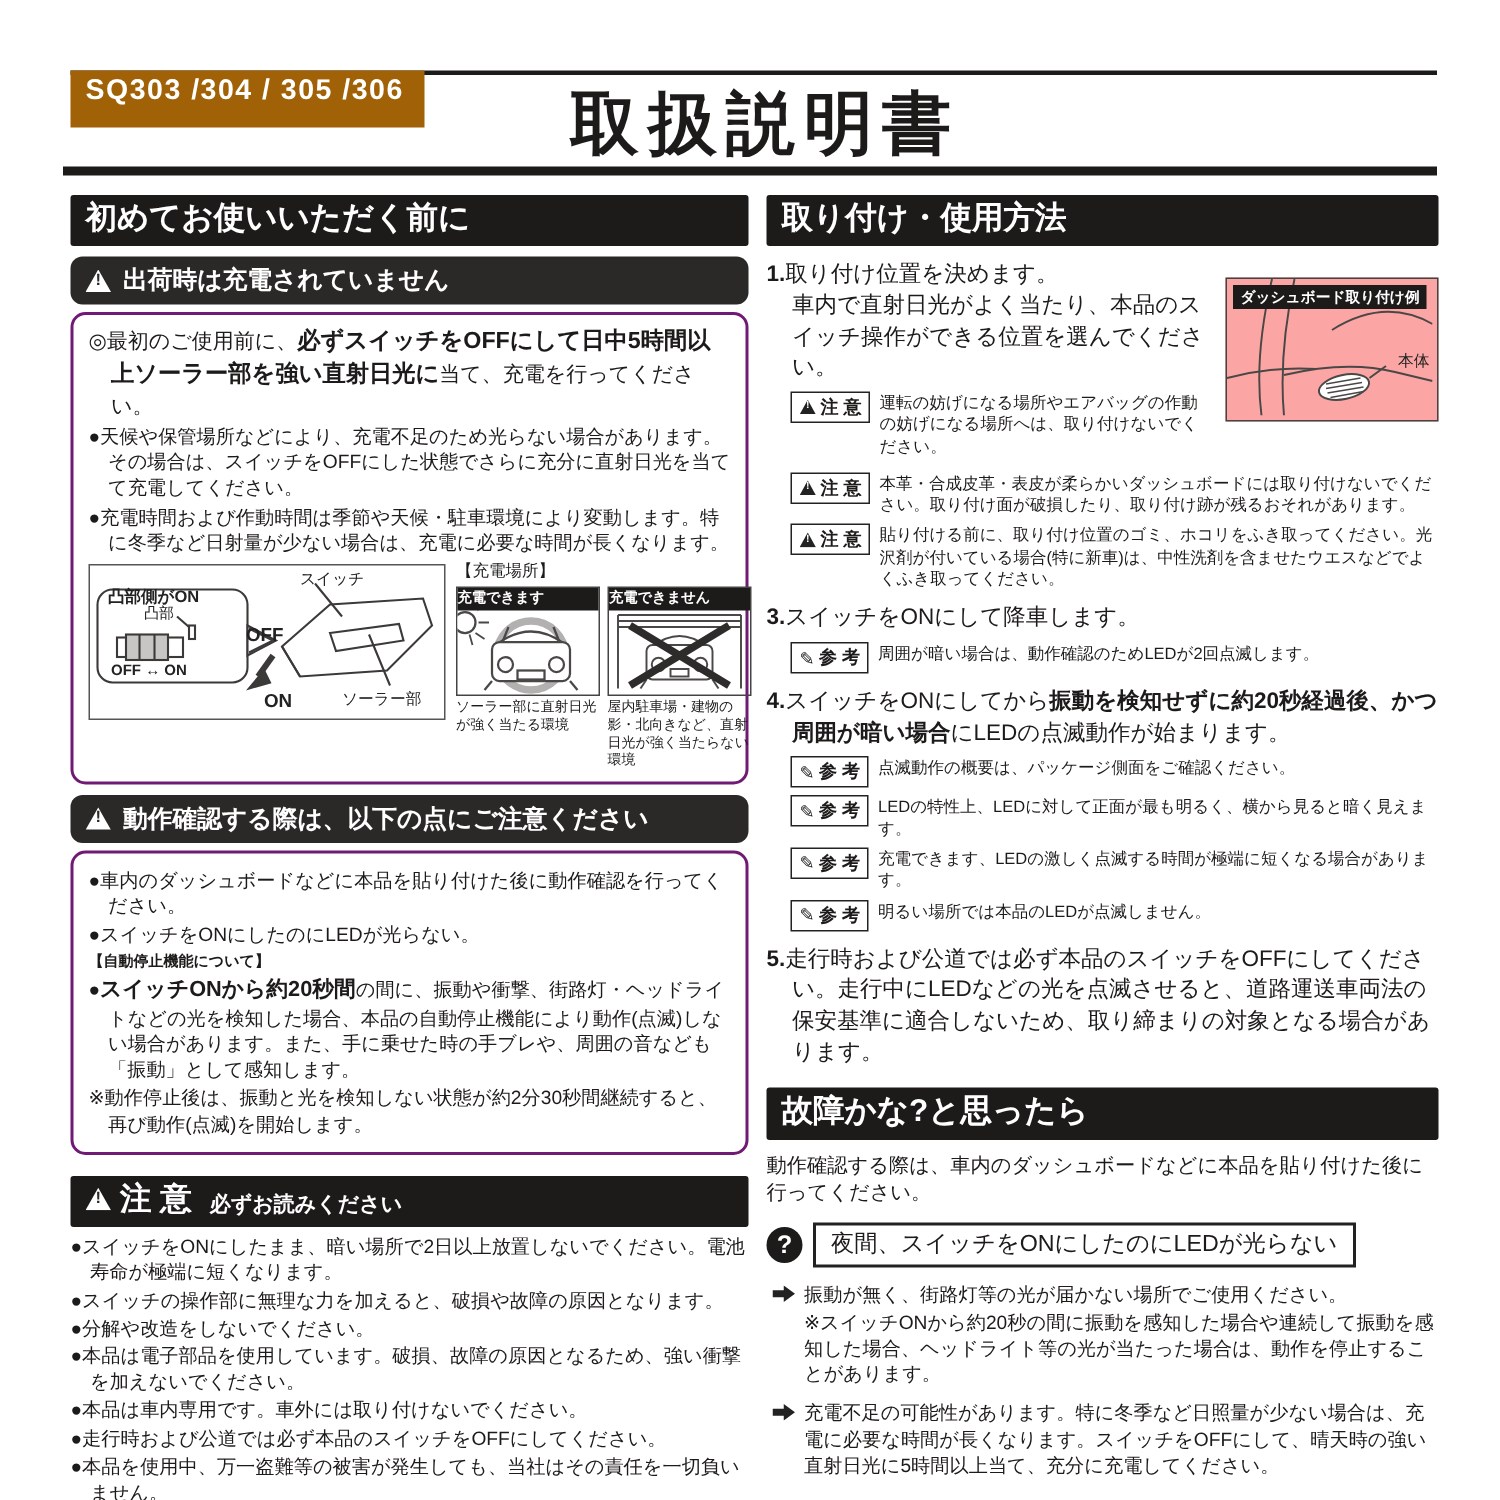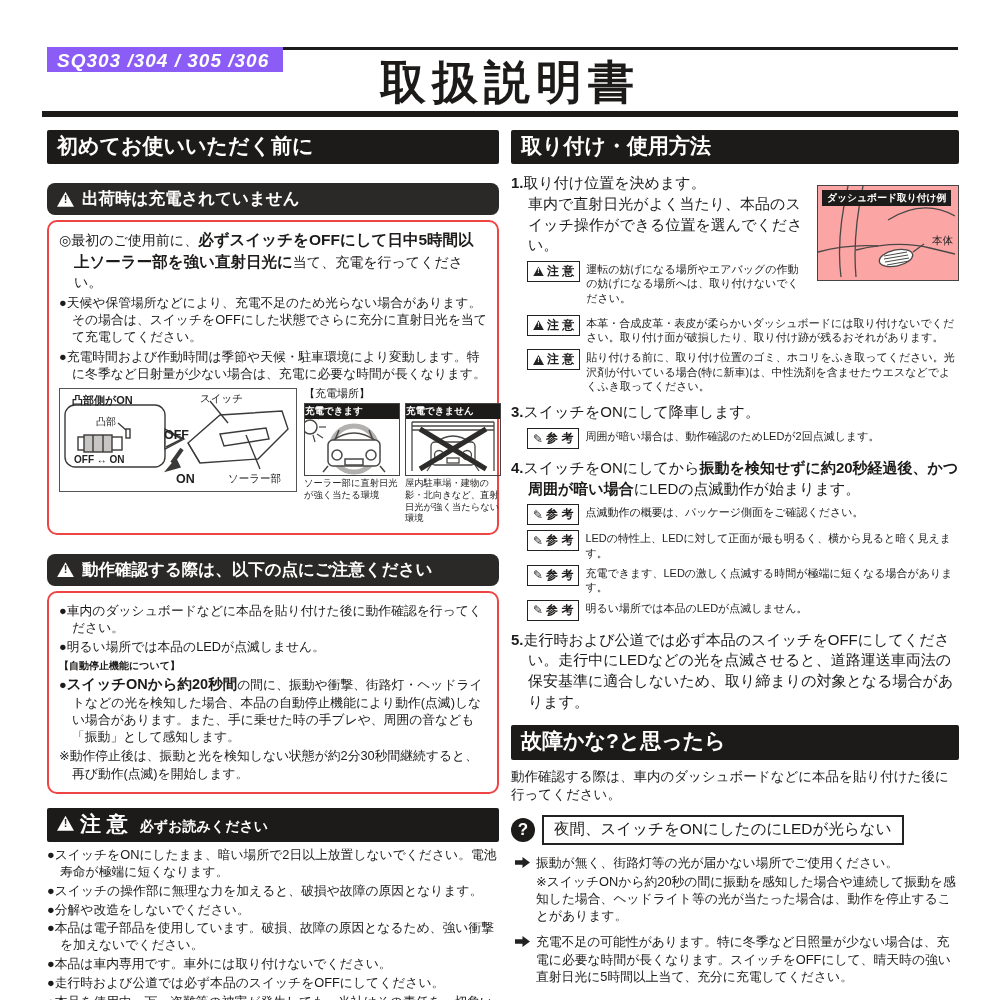--- a/index.html
+++ b/index.html
@@ -3,44 +3,44 @@
 <meta charset="utf-8">
 <style>
   html,body{margin:0;padding:0;}
   body{
     width:1000px;height:1000px;position:relative;background:#ffffff;
     font-family:"Liberation Sans","DejaVu Sans",sans-serif;color:#1d1b1a;
     overflow:hidden;
   }
   .topline{position:absolute;top:47px;left:47px;width:911px;height:3px;background:#1d1b1a;}
   .model-box{
-    position:absolute;top:47px;left:47px;background:#8b5cf6;color:#fff;
-    font-size:19px;font-weight:bold;padding:3px 14px 0 10px;letter-spacing:1px;font-style:italic;
+    position:absolute;top:47px;left:47px;background:#a16207;color:#fff;
+    font-size:19px;font-weight:bold;padding:3px 14px 13px 10px;letter-spacing:1px;
   }
   .doc-title{
     position:absolute;top:52px;left:300px;width:420px;text-align:center;
     font-size:46px;font-weight:bold;letter-spacing:6px;
   }
   .thick-rule{position:absolute;top:111px;left:42px;width:916px;height:6px;background:#1d1b1a;}
 
   .col{position:absolute;top:130px;}
   .col-left{left:47px;width:452px;}
   .col-right{left:511px;width:448px;}
 
   .bar{
     background:#1d1b1a;color:#fff;font-weight:bold;font-size:21px;
     padding:3px 10px 6px;border-radius:2px;line-height:1.2;
   }
   .warnbar{
     background:#2b2927;color:#fff;font-weight:bold;font-size:16.5px;
     border-radius:8px;padding:5px 10px;display:flex;align-items:center;gap:8px;
-    margin-top:19px;
+    margin-top:7px;
   }
   .roundbox{
-    border:2px solid #ef4444;border-radius:10px;padding:7px 10px 8px;margin-top:5px;
+    border:2px solid #701a75;border-radius:10px;padding:7px 10px 8px;margin-top:5px;
     font-size:12.8px;line-height:1.34;
   }
   .hang{padding-left:13px;text-indent:-13px;margin:2px 0;}
   .lead{font-size:14px;line-height:1.4;padding-left:15px;text-indent:-15px;}
   .lead b{font-size:15.5px;}
   .sub-head{font-weight:bold;font-size:10px;margin:4px 0 2px;}
 
   .tri{display:inline-block;position:relative;width:17px;height:15px;flex:0 0 auto;
        clip-path:polygon(50% 0,100% 100%,0 100%);background:#fff;}
   .tri::after{content:"!";position:absolute;left:0;right:0;top:1px;text-align:center;
@@ -129,21 +129,21 @@
             <polygon points="128,54 160,26 222,22 228,40 198,70 140,74"></polygon>
             <polygon points="160,45 206,39 209,50 164,57"></polygon>
             <line x1="128" y1="54" x2="140" y2="74"></line>
             <line x1="150" y1="12" x2="168" y2="34"></line>
             <line x1="186" y1="46" x2="200" y2="80"></line>
 
             <path d="M122 60 L112 74" stroke-width="4"></path>
             <polygon points="106,82 116,70 120,78" fill="#3c3a38"></polygon>
           </g>
         </svg>
-        <span class="dlabel" style="left:12px;top:4px;font-weight:bold;font-size:11px;">凸部側がON</span>
+        <span class="dlabel" style="left:12px;top:14px;font-weight:bold;font-size:11px;">凸部側がON</span>
         <span class="dlabel" style="left:36px;top:26px;font-size:10px;">凸部</span>
         <span class="dlabel" style="left:14px;top:64px;font-size:10px;font-weight:bold;">OFF ↔ ON</span>
         <span class="dlabel" style="left:140px;top:2px;">スイッチ</span>
         <span class="dlabel" style="left:104px;top:38px;font-weight:bold;font-size:12.5px;">OFF</span>
         <span class="dlabel" style="left:116px;top:82px;font-weight:bold;font-size:12.5px;">ON</span>
         <span class="dlabel" style="left:168px;top:82px;">ソーラー部</span>
       </div>
 
       <div class="places">
         <div class="places-title">【充電場所】</div>
@@ -206,21 +206,21 @@
     </div>
   </div>
 
   <div class="warnbar">
     <span class="tri"></span>
     <span>動作確認する際は、以下の点にご注意ください</span>
   </div>
 
   <div class="roundbox">
     <div class="hang">●車内のダッシュボードなどに本品を貼り付けた後に動作確認を行ってください。</div>
-    <div class="hang">●明るい場所では本品のLEDが点滅しません。</div>
+    <div class="hang">●スイッチをONにしたのにLEDが光らない。</div>
     <div class="sub-head">【自動停止機能について】</div>
     <div class="hang"><span>●</span><b style="font-size:14.5px;">スイッチONから約20秒間</b><span>の間に、振動や衝撃、街路灯・ヘッドライトなどの光を検知した場合、本品の自動停止機能により動作(点滅)しない場合があります。また、手に乗せた時の手ブレや、周囲の音なども「振動」として感知します。</span></div>
     <div class="hang">※動作停止後は、振動と光を検知しない状態が約2分30秒間継続すると、再び動作(点滅)を開始します。</div>
   </div>
 
   <div class="bar caution-bar">
     <span style="display:inline-flex;align-items:center;gap:6px;">
       <span class="tri"></span>
       <span class="big">注 意</span>
     </span>

